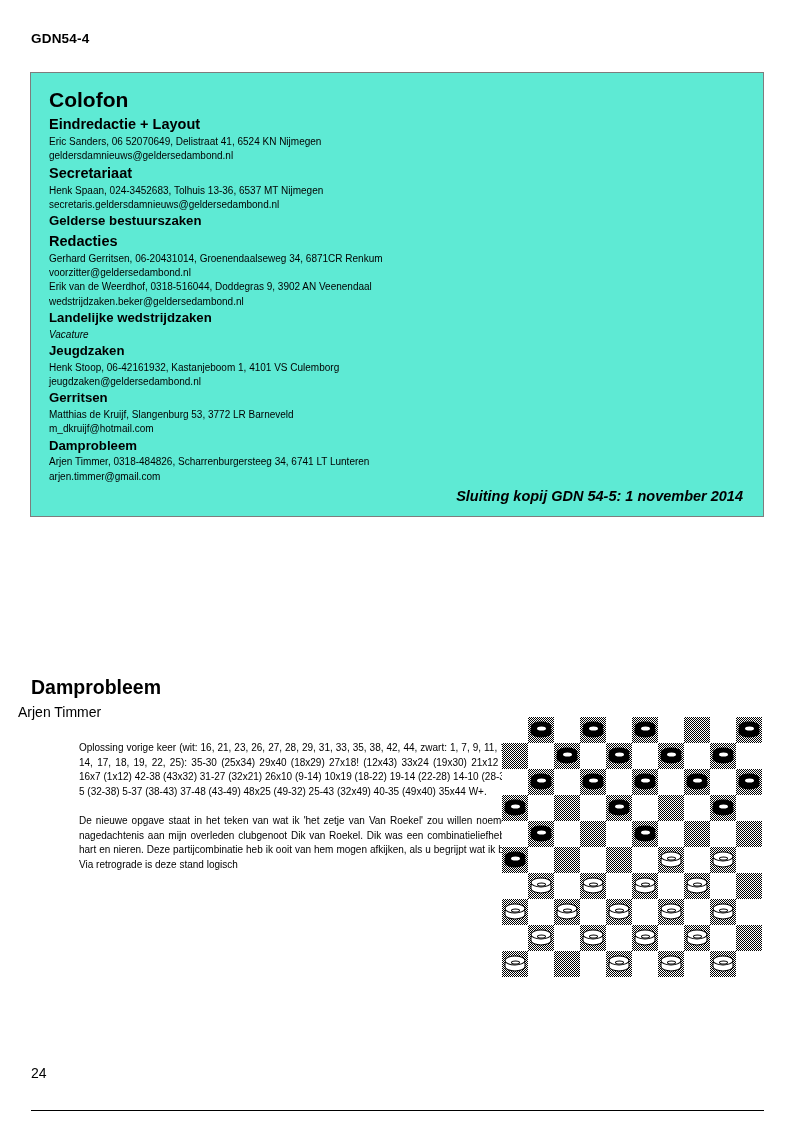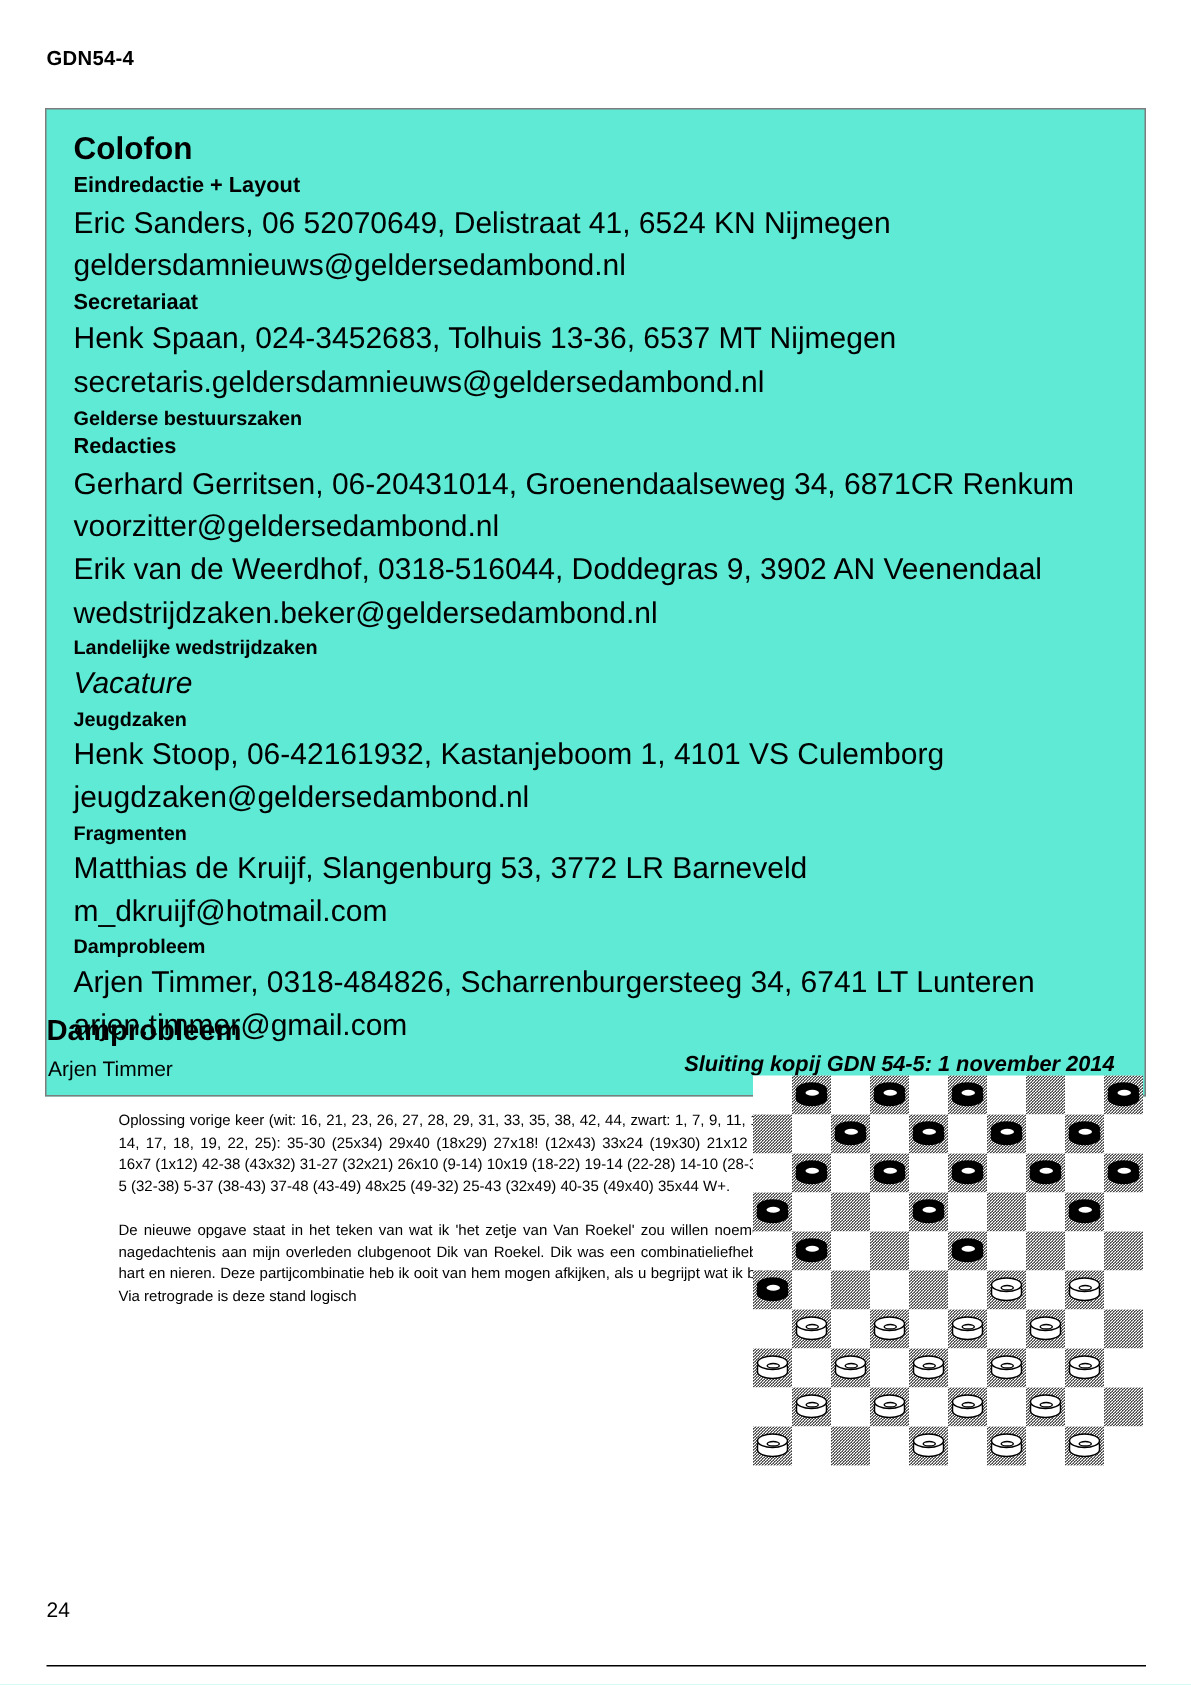--- a/index.html
+++ b/index.html
@@ -50,21 +50,21 @@
   }
   .cf-h {
     font-size: 14.5px;
     font-weight: bold;
     line-height: 1.42;
   }
   .cf-h.small {
     font-size: 13.2px;
   }
   .cf-l {
-    font-size: 20px;
+    font-size: 10px;
     line-height: 1.43;
     white-space: nowrap;
   }
   .cf-l.italic {
     font-style: italic;
   }
   .cf-deadline {
     text-align: right;
     font-size: 14.5px;
     font-weight: bold;
@@ -76,21 +76,21 @@
   
   .art-title {
     position: absolute;
     left: 31px;
     top: 676px;
     font-size: 19.5px;
     font-weight: bold;
   }
   .art-author {
     position: absolute;
-    left: 32px;
+    left: 18px;
     top: 704px;
     font-size: 14px;
   }
 
   .col-text {
     position: absolute;
     left: 31px;
     top: 741px;
     width: 452px;
     font-size: 10px;
@@ -225,21 +225,21 @@
         <div class="cf-h">Redacties</div>
         <div class="cf-l">Gerhard Gerritsen, 06-20431014, Groenendaalseweg 34, 6871CR Renkum</div>
         <div class="cf-l">voorzitter@geldersedambond.nl</div>
         <div class="cf-l">Erik van de Weerdhof, 0318-516044, Doddegras 9, 3902 AN Veenendaal</div>
         <div class="cf-l">wedstrijdzaken.beker@geldersedambond.nl</div>
         <div class="cf-h small">Landelijke wedstrijdzaken</div>
         <div class="cf-l italic">Vacature</div>
         <div class="cf-h small">Jeugdzaken</div>
         <div class="cf-l">Henk Stoop, 06-42161932, Kastanjeboom 1, 4101 VS Culemborg</div>
         <div class="cf-l">jeugdzaken@geldersedambond.nl</div>
-        <div class="cf-h small">Fragmenten</div>
+        <div class="cf-h small">Gerritsen</div>
         <div class="cf-l">Matthias de Kruijf, Slangenburg 53, 3772 LR Barneveld</div>
         <div class="cf-l">m_dkruijf@hotmail.com</div>
         <div class="cf-h small">Damprobleem</div>
         <div class="cf-l">Arjen Timmer, 0318-484826, Scharrenburgersteeg 34, 6741 LT Lunteren</div>
         <div class="cf-l">arjen.timmer@gmail.com</div>
       </div>
     <div class="cf-deadline">Sluiting kopij GDN 54-5: 1 november 2014</div>
   </div>
 
   <div class="art-title">Damprobleem</div>

